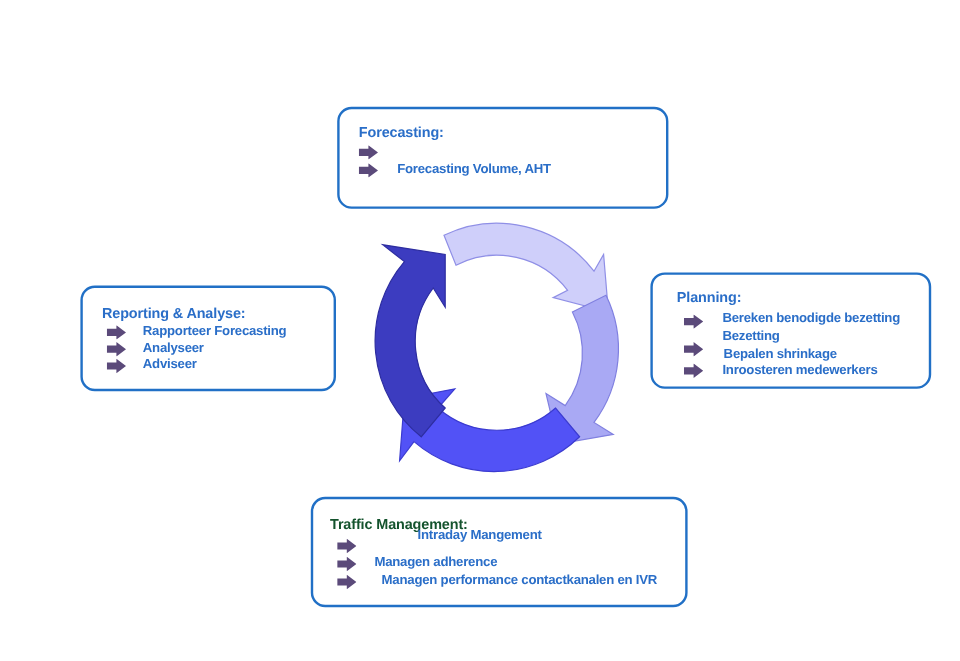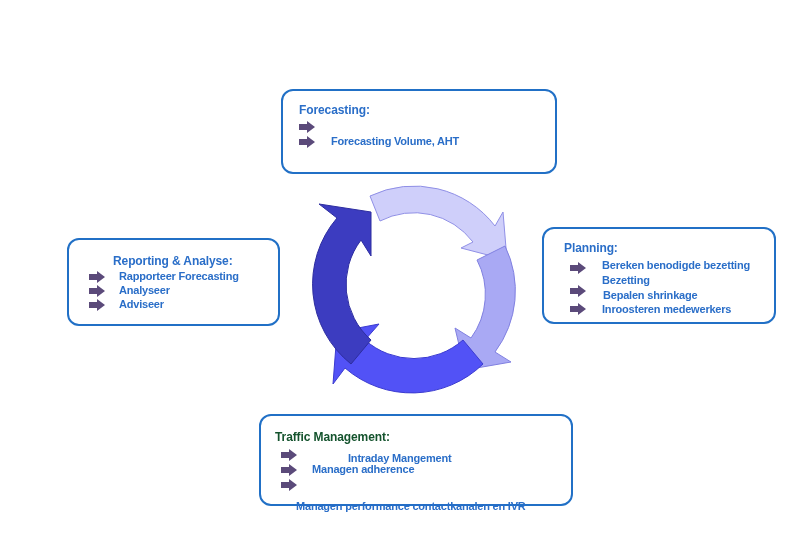--- a/index.html
+++ b/index.html
@@ -60,42 +60,42 @@
       <use href="#bullet-arrow"></use>
     </svg>
   <span class="item" style="left: 59px; top: 60px; color: rgb(42, 110, 200);">Bepalen shrinkage</span>
   <svg class="bullet" style="left:26px;top:74px;">
       <use href="#bullet-arrow"></use>
     </svg>
   <span class="item" style="left: 58px; top: 74px; color: rgb(42, 110, 200);">Inroosteren medewerkers</span>
 </div>
 
 <div class="box" style="left: 67px; top: 238px; width: 213px; height: 88px; border-color: rgb(33, 112, 198);">
-  <span class="box-title" style="left: 16px; top: 14px; color: rgb(42, 110, 200); margin-left: 28px;">Reporting  &amp; Analyse:</span>
+  <span class="box-title" style="left: 16px; top: 14px; color: rgb(42, 110, 200);">Reporting  &amp; Analyse:</span>
   <svg class="bullet" style="left:20px;top:31px;">
       <use href="#bullet-arrow"></use>
     </svg>
   <span class="item" style="left: 50px; top: 30px; color: rgb(42, 110, 200);">Rapporteer Forecasting</span>
   <svg class="bullet" style="left:20px;top:45px;">
       <use href="#bullet-arrow"></use>
     </svg>
   <span class="item" style="left: 50px; top: 44px; color: rgb(42, 110, 200);">Analyseer</span>
   <svg class="bullet" style="left:20px;top:59px;">
       <use href="#bullet-arrow"></use>
     </svg>
   <span class="item" style="left: 50px; top: 58px; color: rgb(42, 110, 200);">Adviseer</span>
 </div>
 
 <div class="box" style="left: 259px; top: 414px; width: 314px; height: 92px; border-color: rgb(33, 112, 198);">
   <span class="box-title" style="left: 14px; top: 14px; color: #14532d;">Traffic Management:</span>
   <svg class="bullet" style="left:20px;top:33px;">
       <use href="#bullet-arrow"></use>
     </svg>
-  <span class="item" style="left: 51px; top: 36px; color: rgb(42, 110, 200); padding-left: 36px;">Intraday Mangement</span>
+  <span class="item" style="left: 51px; top: 24px; color: rgb(42, 110, 200); padding-left: 36px;">Intraday Mangement</span>
   <svg class="bullet" style="left:20px;top:48px;">
       <use href="#bullet-arrow"></use>
     </svg>
   <span class="item" style="left: 51px; top: 47px; color: rgb(42, 110, 200);">Managen adherence</span>
   <svg class="bullet" style="left:20px;top:63px;">
       <use href="#bullet-arrow"></use>
     </svg>
-  <span class="item" style="left: 35px; top: 62px; color: rgb(42, 110, 200); margin-top: 22px;">Managen performance contactkanalen en IVR</span>
+  <span class="item" style="left: 57px; top: 62px; color: rgb(42, 110, 200);">Managen performance contactkanalen en IVR</span>
 </div>
 
 </body></html>

